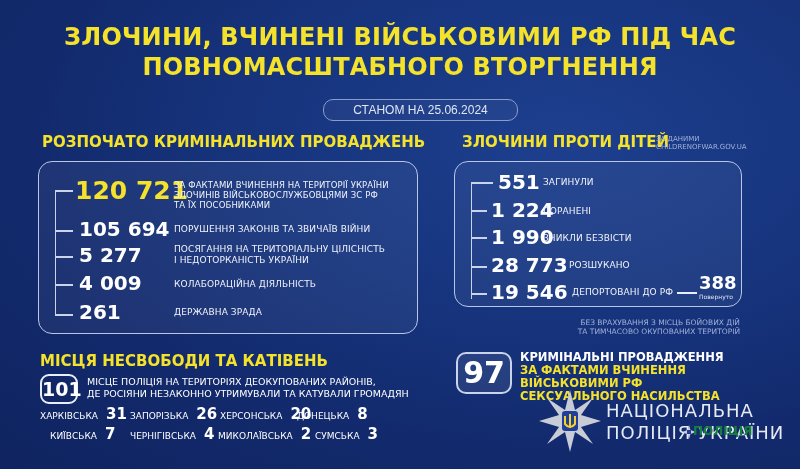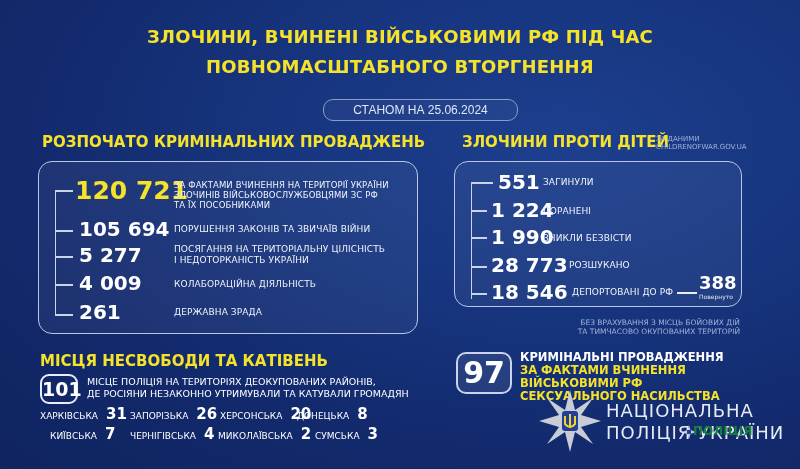--- a/index.html
+++ b/index.html
@@ -1,20 +1,20 @@
 <!DOCTYPE html>
 <html><head>
 <meta charset="utf-8">
 <style>
   html,body{margin:0;padding:0;}
   body{width:800px;height:469px;overflow:hidden;font-family:"DejaVu Sans","Liberation Sans",sans-serif;
     background:radial-gradient(ellipse at 70% 30%, #1d3f8e 0%, #17357f 35%, #12296b 70%, #0f2460 100%);
     position:relative;color:#fff;}
   .abs{position:absolute;}
-  .title{left:0;width:800px;top:22px;text-align:center;color:#f5e22a;font-weight:bold;font-size:18px;line-height:30px;letter-spacing:0.2px;}
+  .title{left:0;width:800px;top:22px;text-align:center;color:#f5e22a;font-weight:bold;font-size:24px;line-height:30px;letter-spacing:0.2px;}
   .date-pill{left:323px;top:99px;width:193px;height:20px;border:1px solid #8a9cc8;border-radius:10px;
     font-family:"Liberation Sans",sans-serif;font-size:12px;line-height:20px;text-align:center;color:#dfe6f5;background:rgba(255,255,255,0.04);}
   .sec-title{color:#f5e22a;font-weight:bold;font-size:15px;}
   .box{border:1.5px solid #b9c6e6;border-radius:14px;background:rgba(255,255,255,0.05);}
   .tree{border-left:1.5px solid #c9d3ea;}
   .branch{position:absolute;height:1.5px;background:#c9d3ea;}
   .num{position:absolute;font-weight:bold;color:#fff;white-space:nowrap;}
   .lbl{position:absolute;font-size:10px;line-height:12px;color:#f0f3fa;text-transform:uppercase;letter-spacing:0.1px;white-space:nowrap;}
   .small{font-size:7px;color:#9fb0d8;text-transform:uppercase;line-height:8px;}
   .region{position:absolute;font-size:9px;color:#fff;text-transform:uppercase;white-space:nowrap;}
@@ -79,21 +79,21 @@
 
   <div class="num" style="left:36px;top:36px;font-size:20px;">1 224</div>
   <div class="lbl" style="left:88px;top:43px;font-size:9px;">Поранені</div>
 
   <div class="num" style="left:36px;top:63px;font-size:20px;">1 990</div>
   <div class="lbl" style="left:88px;top:70px;font-size:9px;">Зникли безвісти</div>
 
   <div class="num" style="left:36px;top:91px;font-size:20px;">28 773</div>
   <div class="lbl" style="left:114px;top:97px;font-size:9px;">Розшукано</div>
 
-  <div class="num" style="left:36px;top:118px;font-size:20px;">18 546</div>
+  <div class="num" style="left:36px;top:118px;font-size:20px;">19 546</div>
   <div class="lbl" style="left:117px;top:124px;font-size:9px;">Депортовані до РФ</div>
   <div class="branch" style="left:222px;top:130px;width:20px;background:#e8edf7;"></div>
   <div class="num" style="left:244px;top:110px;font-size:18px;">388</div>
   <div class="abs" style="left:244px;top:131px;font-size:6px;color:#dfe6f5;">Повернуто</div>
 </div>
 <div class="abs small" style="left:560px;top:318px;width:180px;text-align:right;font-size:7.5px;line-height:9px;">
   <div>Без врахування з місць бойових дій</div>
   <div>та тимчасово окупованих територій</div>
 </div>
 

